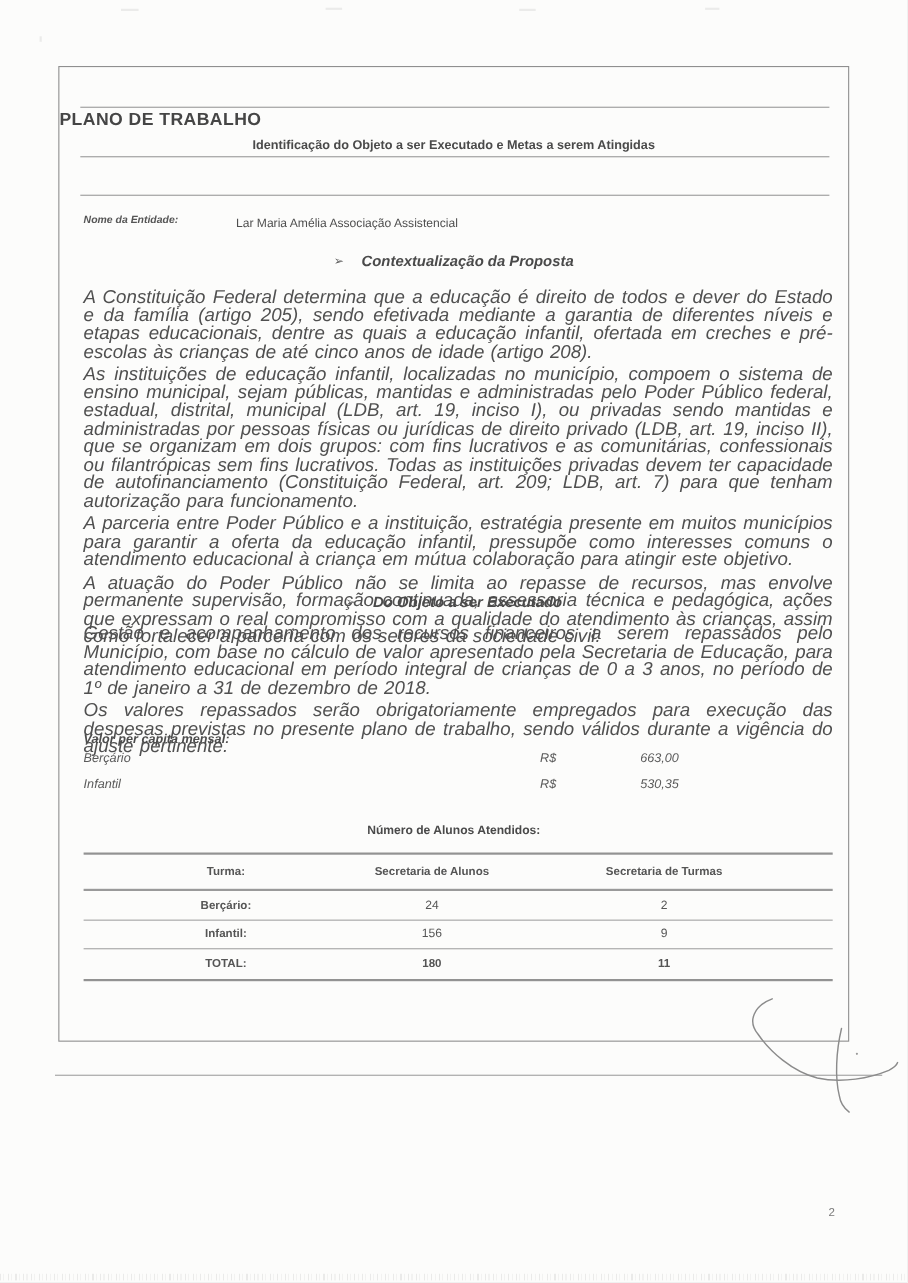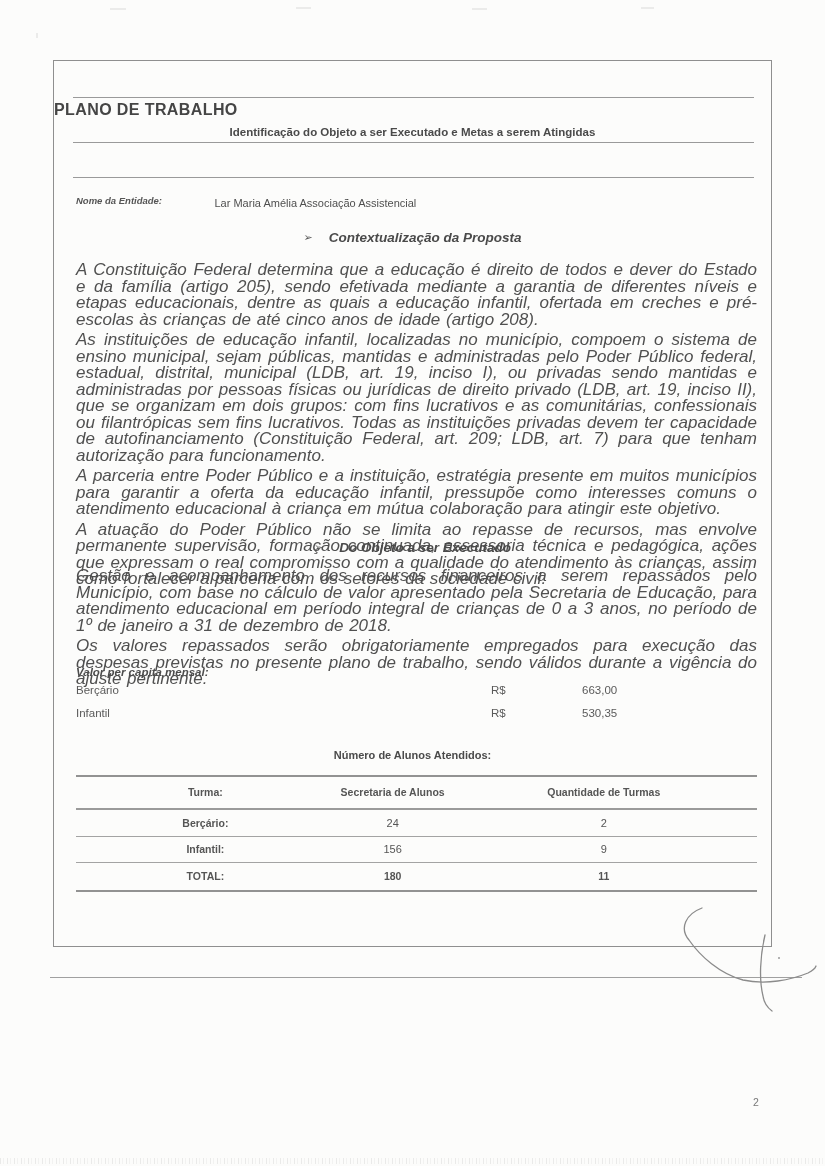--- a/index.html
+++ b/index.html
@@ -62,21 +62,21 @@
   }
   .body-context { top:201px; }
   .body-object  { top:507px; }
   .body-text p + p { margin-top:4px; }
 
   .valores { position:absolute; left:22px; top:605px; width:681px; }
   .valores-title {
     font-size:11.5px; font-weight:bold; font-style:italic; color:#4c4c4c;
     margin-bottom:6px;
   }
-  .valor-row { position:relative; height:22.5px; font-size:11.5px; color:#5a5a5a; }
+  .valor-row { position:relative; height:22.5px; font-size:11.5px; color:#5a5a5a;font-style:italic; }
   .valor-row .cur { position:absolute; left:415px; top:0; }
   .valor-row .amt { position:absolute; left:506px; top:0; }
 
   .table-title {
     position:absolute; top:688px; left:0; width:100%; text-align:center;
     font-size:11px; font-weight:bold; color:#4a4a4a;
   }
   .students-table {
     position:absolute; left:22px; top:714px; width:681px;
     border-top:2.5px solid #929292; border-bottom:2.5px solid #929292;
@@ -172,21 +172,21 @@
         <span class="amt">530,35</span>
       </div>
     </div>
 
     <div class="table-title">Número de Alunos Atendidos:</div>
 
     <div class="students-table">
       <div class="t-row t-head">
         <div>Turma:</div>
         <div>Secretaria de Alunos</div>
-        <div>Quantidade de Turmas</div>
+        <div>Secretaria de Turmas</div>
       </div>
       <div class="t-row t-data">
         <div class="rowlabel">Berçário:</div>
         <div>24</div>
         <div>2</div>
       </div>
       <div class="t-row t-data">
         <div class="rowlabel">Infantil:</div>
         <div>156</div>
         <div>9</div>

